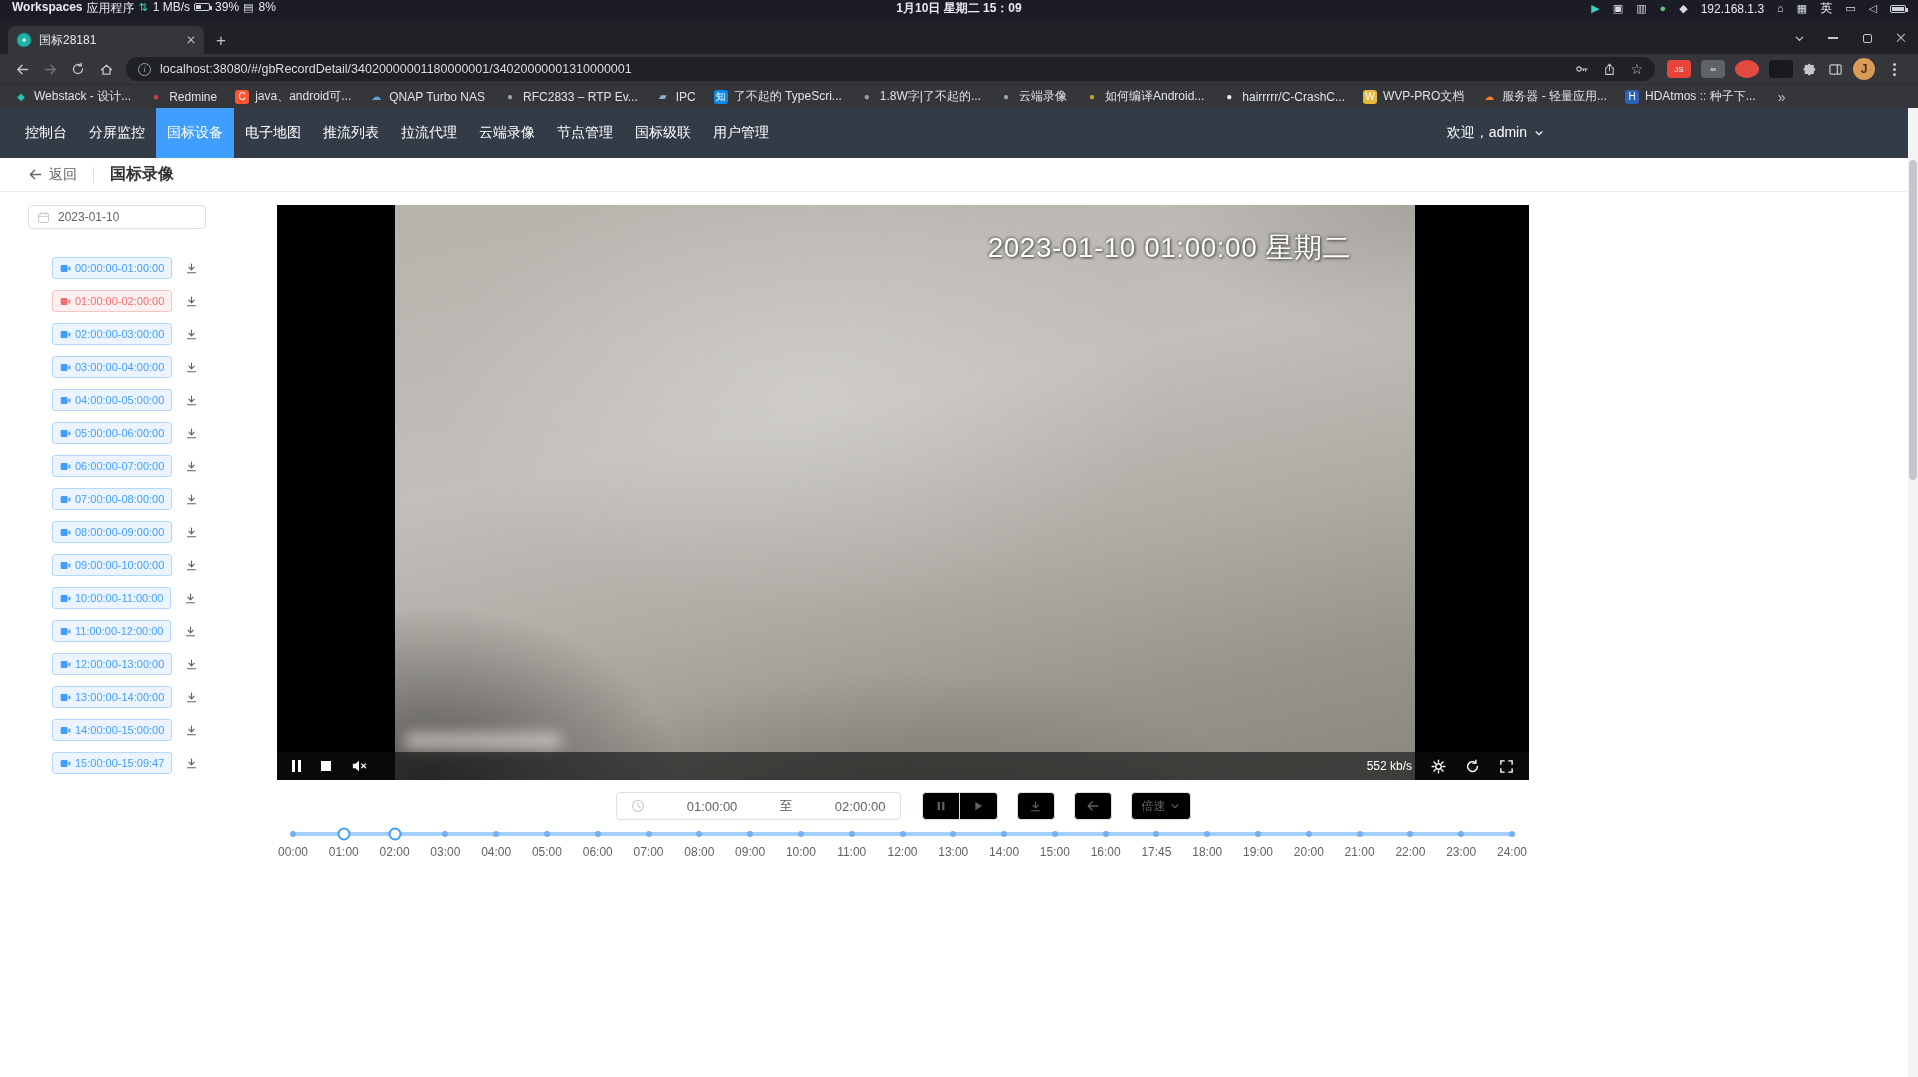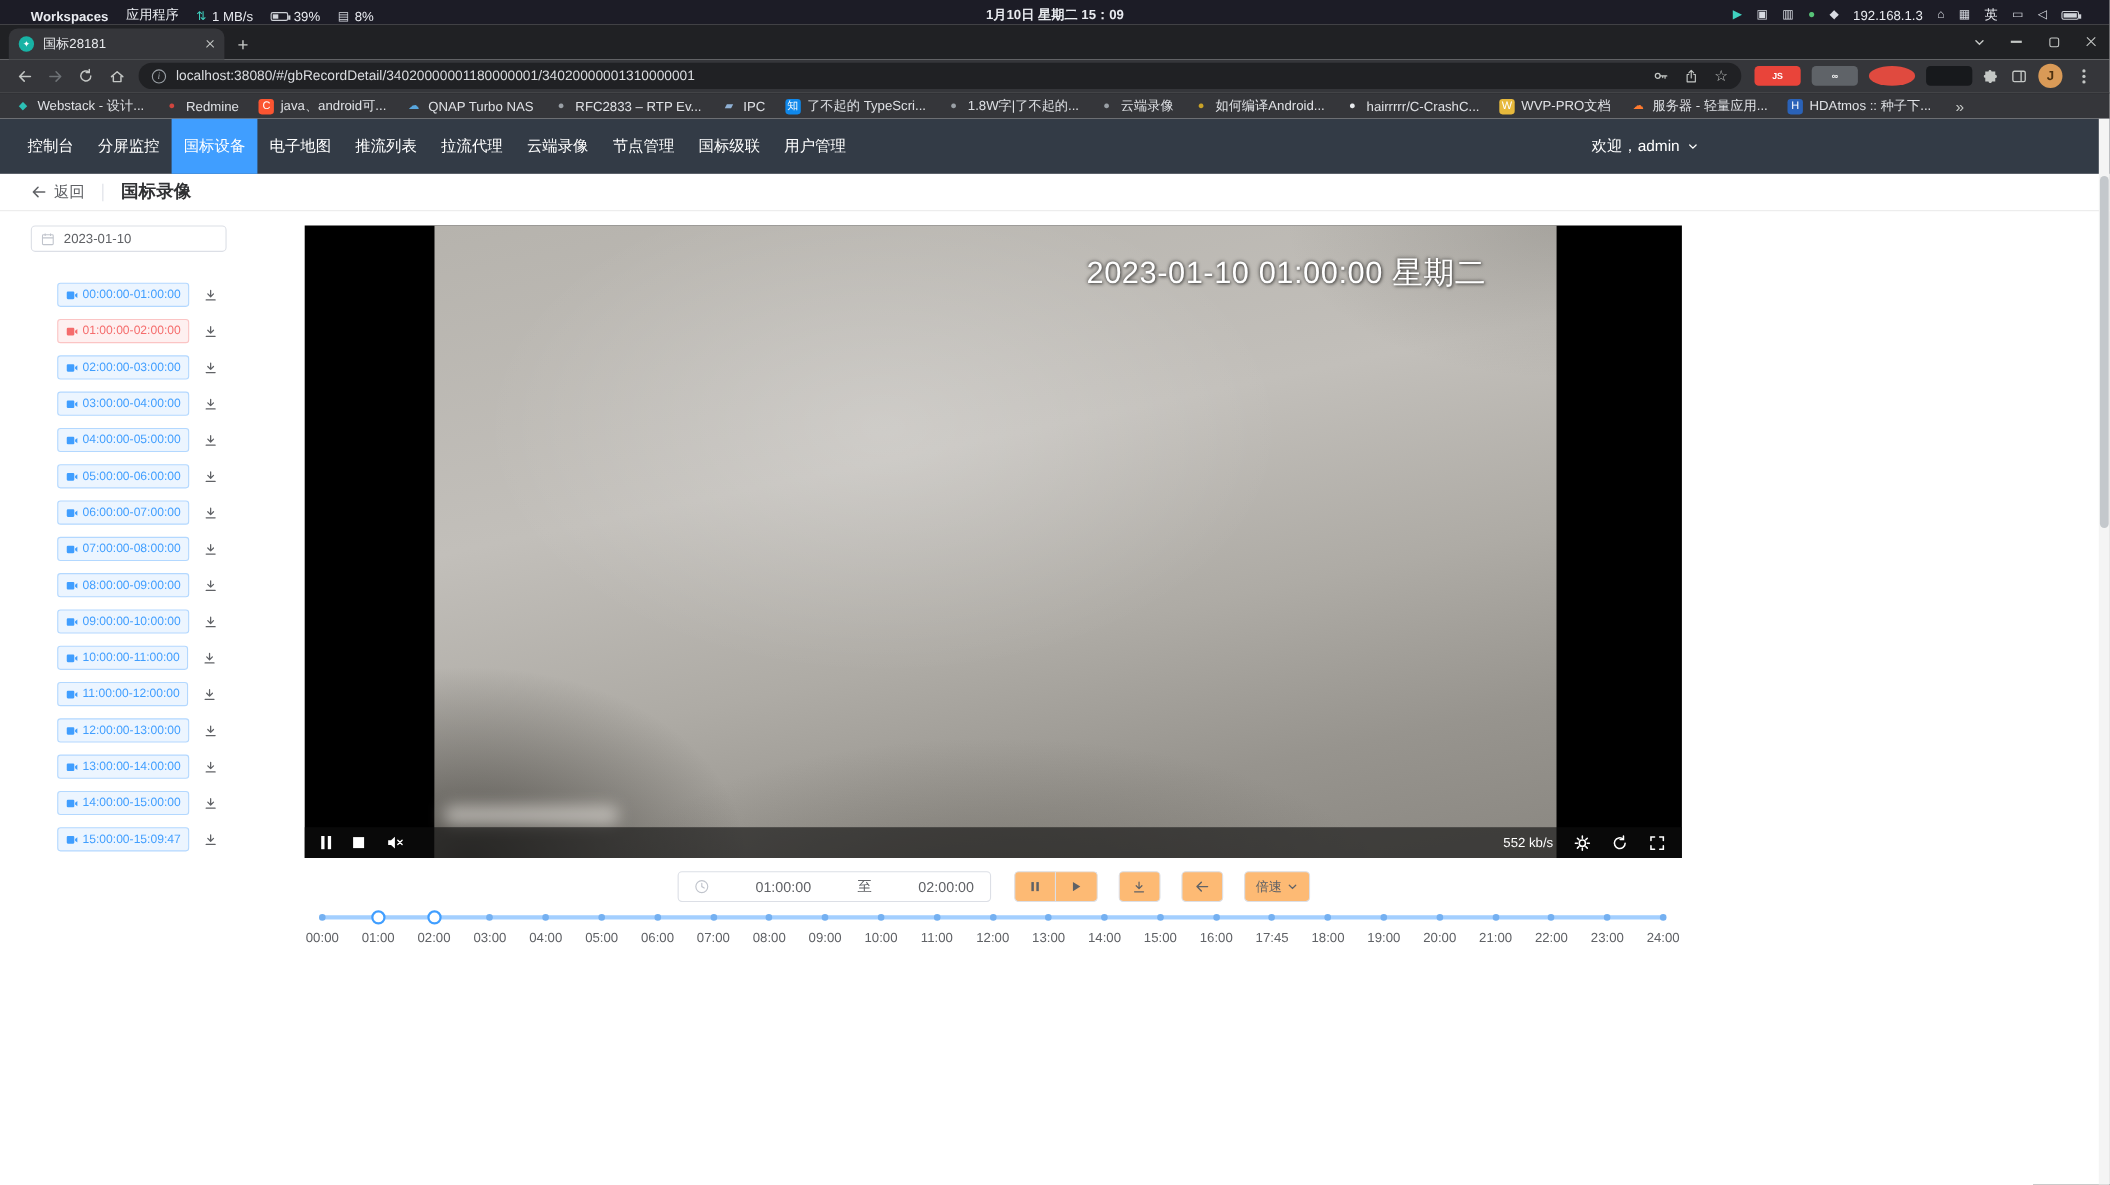--- a/index.html
+++ b/index.html
@@ -1,22 +1,22 @@
 <!DOCTYPE html>
 <html><head>
 <meta charset="utf-8">
 <style>
   *{margin:0;padding:0;box-sizing:border-box}
   html,body{background:#3a3a3a}
   .screen{position:relative;width:1918px;height:1077px;overflow:hidden;background:#fff;
           font-family:"Liberation Sans","DejaVu Sans",sans-serif}
 
   
-  .sysbar{height:22px;background:#1c1c26;color:#e9ebf0;display:flex;align-items:flex-end;
-          padding:0 28px;font-size:12px;gap:16px;position:relative;z-index:20}
+  .sysbar{height:22px;background:#1c1c26;color:#e9ebf0;display:flex;align-items:flex-start;
+          padding:0 12px;font-size:12px;gap:4px;position:relative;z-index:20}
   .sb-bold{font-weight:bold}
   .sb-group{display:flex;align-items:center;gap:5px}
   .sb-ico{font-size:11px;line-height:1;color:#d8dbe2}
   .teal{color:#3fd2c0}.green{color:#57c478}
   .sb-clock{position:absolute;left:50%;transform:translateX(-50%);font-weight:bold}
   .sb-right{margin-left:auto;display:flex;align-items:center;gap:13px}
   .batt{width:16px;height:8px;border:1px solid #cfd2d8;border-radius:2px;position:relative;display:inline-block}
   .batt::after{content:"";position:absolute;right:-3px;top:2px;width:2px;height:4px;background:#cfd2d8}
   .batt::before{content:"";position:absolute;left:1px;top:1px;bottom:1px;width:5px;background:#cfd2d8}
   .batt.full::before{width:12px}
@@ -46,22 +46,22 @@
   .nav-btn.dim{color:#6e7276}
   .omnibox{flex:1;height:24px;background:#202124;border-radius:12px;display:flex;align-items:center;
            padding:0 12px;margin:0 6px;gap:9px;min-width:0}
   .omni-info{width:13px;height:13px;border:1px solid #9aa0a6;border-radius:50%;font-size:9px;flex:none;
              display:flex;align-items:center;justify-content:center;color:#9aa0a6;
              font-family:"Liberation Serif",serif;font-style:italic}
   .omni-url{font-size:12.5px;color:#dadce0;white-space:nowrap;overflow:hidden;flex:1}
   .omni-actions{display:flex;gap:14px;align-items:center;color:#c4c7c5}
   .star{font-size:14px;line-height:1}
   .ext-row{display:flex;align-items:center;gap:10px;padding:0 6px;color:#c4c7c5}
-  .ext-badge{width:42px;height:18px;border-radius:4px;display:flex;align-items:center;justify-content:center;
-             font-size:8px;font-weight:bold;color:#fff;flex:none}
+  .ext-badge{width:24px;height:18px;border-radius:4px;display:flex;align-items:center;justify-content:center;
+             font-size:8px;font-weight:normal;color:#fff;flex:none}
   .avatar{width:22px;height:22px;border-radius:50%;background:#d99a57;color:#4c3010;font-weight:bold;
           font-size:12px;display:flex;align-items:center;justify-content:center}
   .kebab{width:3px;height:3px;border-radius:50%;background:#c4c7c5;margin:0 8px;
          box-shadow:0 -5px 0 #c4c7c5,0 5px 0 #c4c7c5}
 
   
   .bookmarks{height:24px;background:#35363a;display:flex;align-items:center;padding:0 14px;
              border-top:1px solid #2e2f33}
   .bm-list{display:flex;align-items:center;gap:18px;overflow:hidden;white-space:nowrap}
   .bm{display:flex;align-items:center;gap:6px;color:#dfe1e5;font-size:12px}
@@ -118,21 +118,21 @@
   .pb-right{margin-left:auto;display:flex;align-items:center;gap:19px}
   .bitrate{font-size:12px}
 
   
   .controls{position:absolute;left:277px;top:600px;width:1252px;display:flex;justify-content:center;
             align-items:center;gap:19px}
   .time-range{width:285px;height:28px;border:1px solid #dcdfe6;border-radius:4px;display:flex;
               align-items:center;justify-content:space-between;padding:0 14px;color:#606266;
               font-size:13px;background:#fff;margin-right:2px}
   .time-range .clk{color:#c0c4cc;display:flex}
-  .cbtn{height:28px;min-width:38px;border:1px solid #dcdfe6;border-radius:4px;background:#fdba74;display:flex;
+  .cbtn{height:28px;min-width:38px;border:1px solid #dcdfe6;border-radius:4px;background:#000000;display:flex;
         align-items:center;justify-content:center;color:#606266;padding:0 10px;font-size:12px;gap:4px;
         font-family:inherit}
   .btn-pair{display:flex}
   .btn-pair .cbtn:first-child{border-radius:4px 0 0 4px}
   .btn-pair .cbtn:last-child{border-radius:0 4px 4px 0;border-left:none}
 
   
   .timeline{position:absolute;left:293px;top:640px;width:1219px}
   .tl-track{position:relative;height:4px;background:#a3cfff;border-radius:2px}
   .tl-dot{position:absolute;top:-1px;width:6px;height:6px;border-radius:50%;background:#74b0f1;

